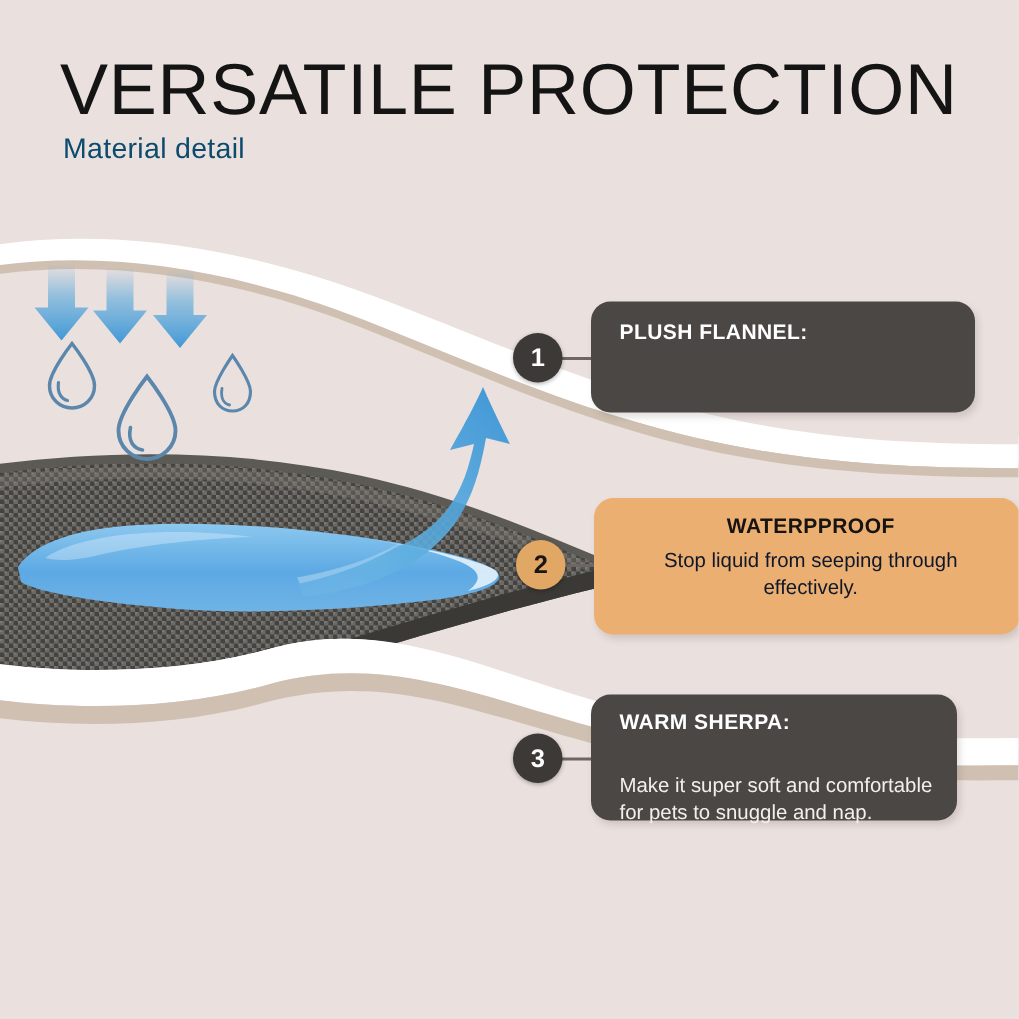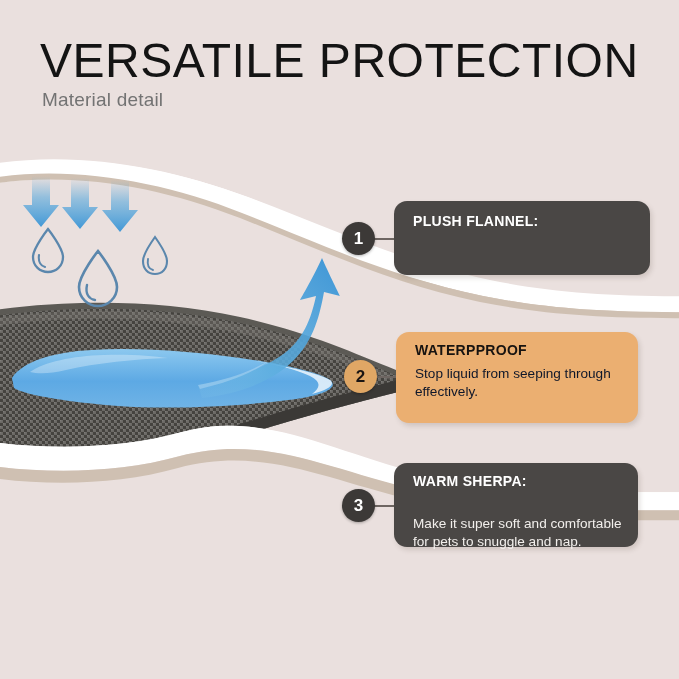--- a/index.html
+++ b/index.html
@@ -27,21 +27,21 @@
     letter-spacing:0.5px;
     color:#141414;
     line-height:1.0;
     white-space:nowrap;
   }
   .subtitle {
     position:absolute;
     left:42px; top:89px;
     font-size:19px;
     font-weight:normal;
-    color:#737373;
+    color:#0c4a6e;
     letter-spacing:0.2px;
   }
 
   
   #art {
     position:absolute;
     left:0; top:0;
     width:679px; height:679px;
   }
 
@@ -86,21 +86,21 @@
     line-height:1.32;
     margin-top:6px;
   }
   .box.dark .box-body { color:#F2EFEC;margin-top:25px; }
   .box.tan  .box-body { color:#0f172a; }
 
   
   #box1      { left:394px; top:201px; width:256px; height:74px; }
   #box1 .inn { padding:13px 0 0 19px; }
   
-  #box2      { left:396px; top:332px; width:242px; height:91px; }
+  #box2      { left:396px; top:332px; width:284px; height:91px;text-align:center; }
   #box2 .inn { padding:11px 14px 0 19px; }
   
   #box3      { left:394px; top:463px; width:244px; height:84px; }
   #box3 .inn { padding:11px 16px 0 19px; }
 </style>
 </head>
 <body>
 
 <div id="stage">
 

